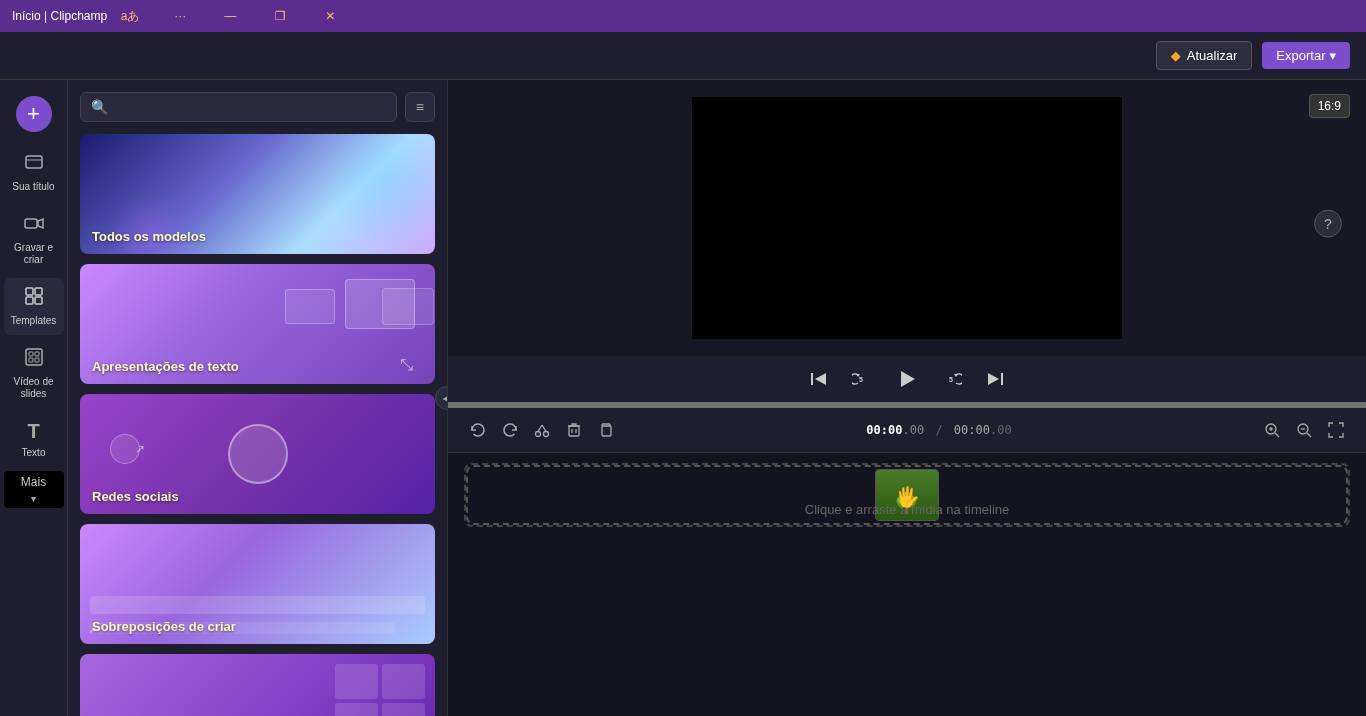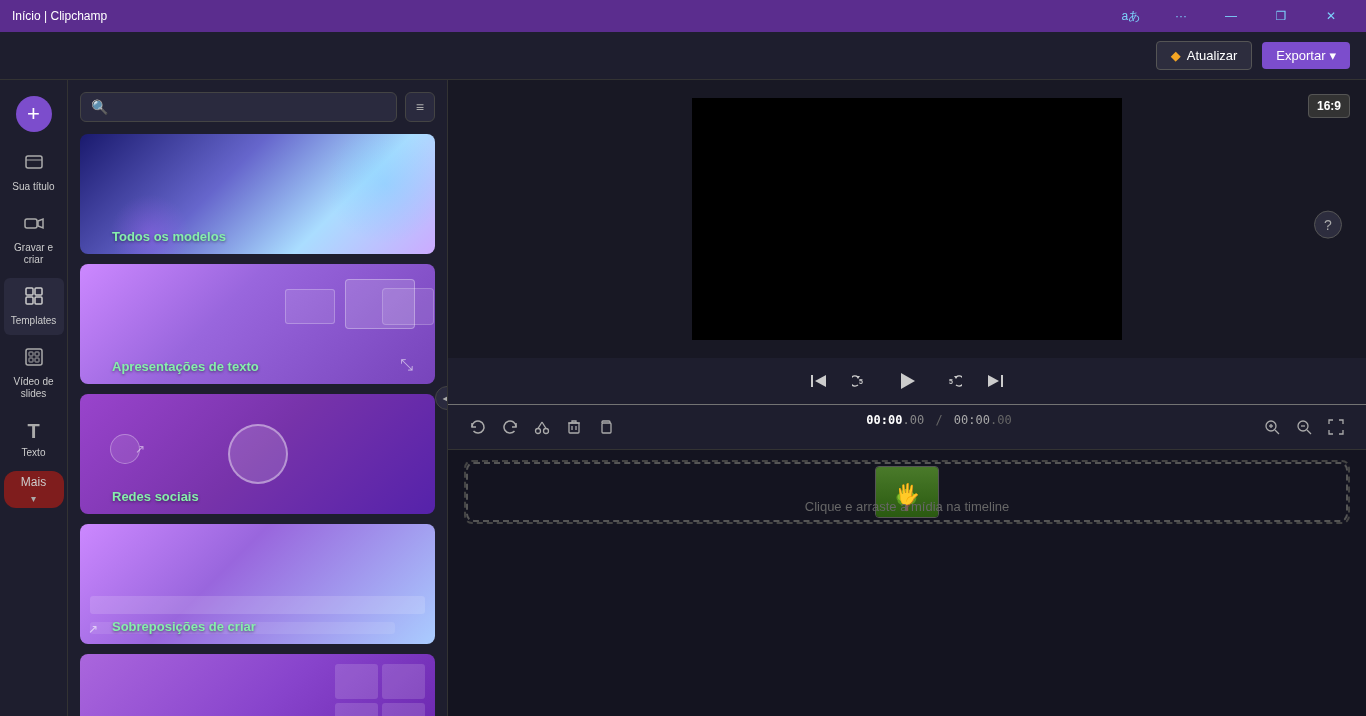--- a/index.html
+++ b/index.html
@@ -11,21 +11,21 @@
       background: #1e1e2e;
       color: #fff;
     }
 
     
     .titlebar {
       height: 32px;
       background: #5b2d8e;
       display: flex;
       align-items: center;
-      justify-content: space-between;
+      justify-content: flex-start;
       padding: 16px 12px;
       flex-shrink: 0;
     }
     .titlebar-left {
       display: flex;
       align-items: center;
       gap: 8px;
       font-size: 12px;
       color: #fff;
     }
@@ -35,21 +35,21 @@
       gap: 4px;
     }
     .titlebar-btn {
       width: 46px;
       height: 32px;
       display: flex;
       align-items: center;
       justify-content: center;
       cursor: pointer;
       font-size: 12px;
-      color: #7dd3fc;
+      color: #fdba74;
       background: transparent;
       border: none;
     }
 
     
     .app-body {
       display: flex;
       flex-direction: column;
       height: calc(716px - 32px);
     }
@@ -236,23 +236,22 @@
       height: 120px;
       position: relative;
       overflow: hidden;
     }
     .template-card .card-label {
       position: absolute;
       bottom: 10px;
       left: 12px;
       font-size: 13px;
       font-weight: 600;
-      color: #86efac;
+      color: #fef9c3;
       text-shadow: 0 1px 3px rgba(0,0,0,0.5);
-      margin-left: 20px;
     }
 
     
     .bg-all-models {
       background: linear-gradient(135deg, #1a1a6e 0%, #6666cc 40%, #aaddff 70%, #ccaaff 100%);
     }
     .bg-slides {
       background: linear-gradient(135deg, #cc88ff 0%, #9966dd 40%, #7744bb 100%);
     }
     .bg-social {
@@ -352,21 +351,20 @@
     }
     .video-canvas {
       width: 430px;
       height: 242px;
       background: #000;
     }
     .aspect-overlay {
       position: absolute;
       top: 16px;
       right: 16px;
-      font-weight: bold;
     }
 
     
     .playback-controls {
       display: flex;
       align-items: center;
       justify-content: center;
       gap: 16px;
       padding: 8px 0;
       background: #1e1e2e;
@@ -378,25 +376,25 @@
       cursor: pointer;
       font-size: 18px;
       padding: 4px;
       display: flex;
       align-items: center;
     }
 
     
     .editor-toolbar {
       display: flex;
-      align-items: flex-start;
+      align-items: center;
       justify-content: space-between;
       padding: 8px 16px;
       background: #1e1e2e;
-      border-top: 1px solid #737373;
+      border-top: 6px solid #737373;
       border-bottom: 1px solid #333;
     }
     .toolbar-left {
       display: flex;
       align-items: center;
       gap: 4px;
     }
     .tool-btn {
       background: transparent;
       border: none;
@@ -553,21 +551,21 @@
               <rect x="5" y="11" width="4" height="4" rx="0.5" stroke="#aaa" stroke-width="1" fill="none"></rect>
               <rect x="11" y="11" width="4" height="4" rx="0.5" stroke="#aaa" stroke-width="1" fill="none"></rect>
             </svg>
         </span>
         <span class="icon-label">Vídeo de slides</span>
       </div>
       <div class="icon-sidebar-item">
         <span class="icon-shape" style="font-size:20px;color:#aaa;font-weight:bold;">T</span>
         <span class="icon-label">Texto</span>
       </div>
-      <div class="icon-sidebar-item" style="background:#7f1d1d;border-radius:12px;padding:4px 12px;">
+      <div class="icon-sidebar-item" style="background:#000000;border-radius:4px;padding:4px 12px;">
         <span class="icon-label" style="font-size:12px;color:#ccc;">Mais</span>
         <span style="font-size:10px;color:#aaa;">▾</span>
       </div>
     </div>
 
     <div class="templates-panel" style="position:relative;">
       <div class="search-bar">
         <div class="search-input-wrap">
           <span style="color:#aaa;font-size:14px;">🔍</span>
         </div>

